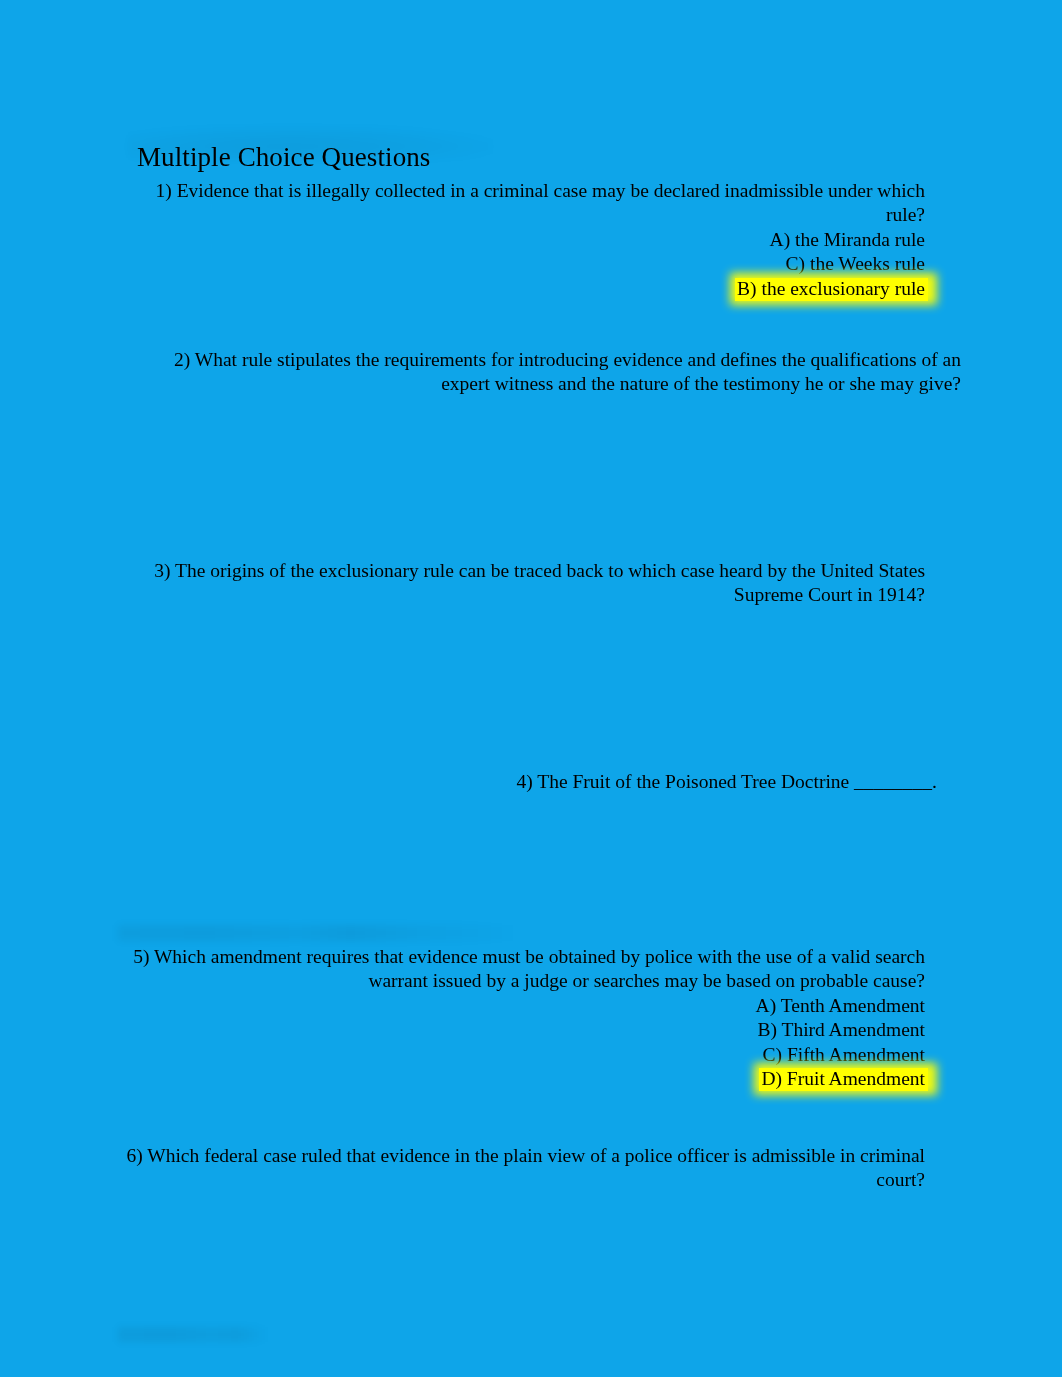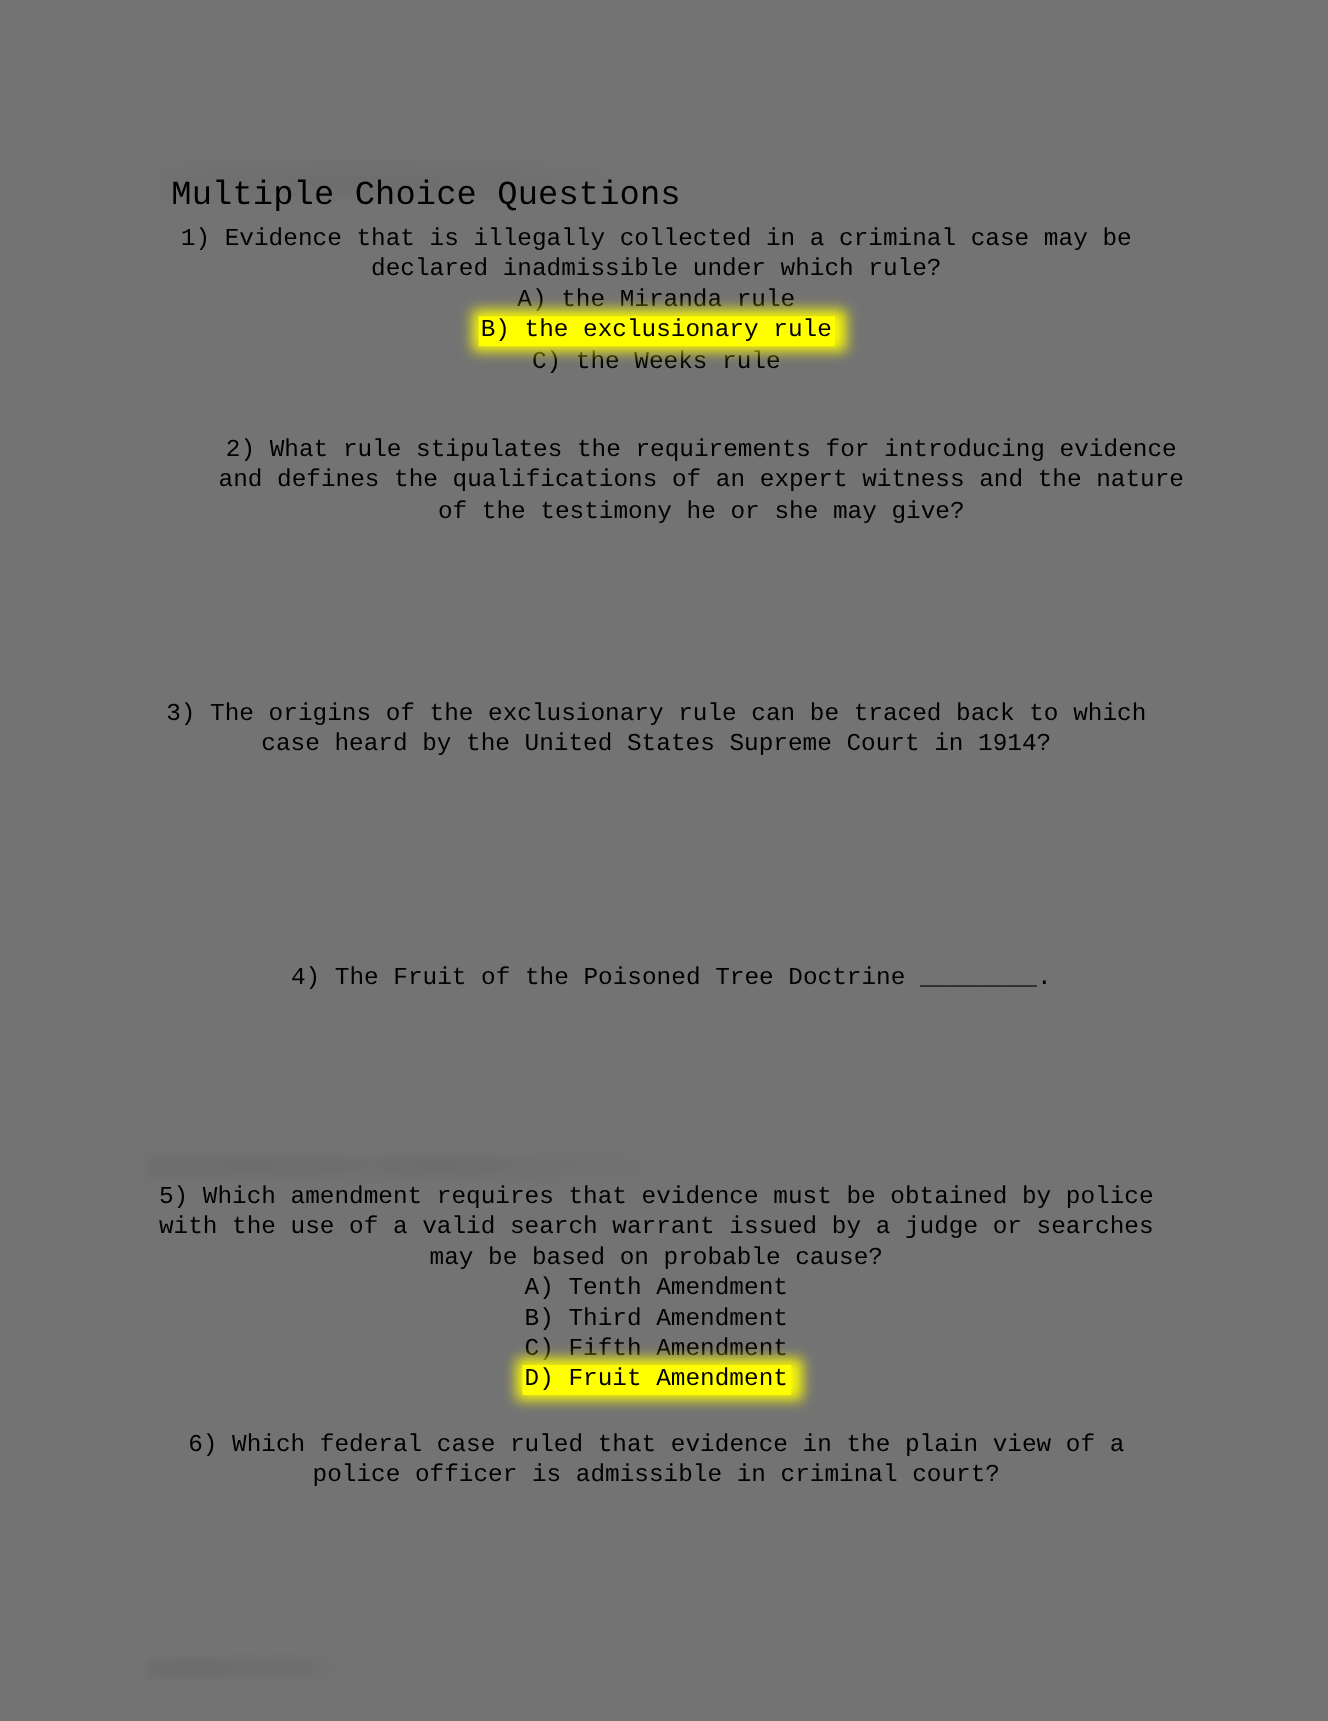--- a/index.html
+++ b/index.html
@@ -12,22 +12,21 @@
     height: 1377px;
     position: relative;
     font-family: "Liberation Serif", "DejaVu Serif", serif;
     color: #000000;
     overflow: hidden;
   }
 
   .page {
     position: absolute;
     inset: 0;
-    background: #737373;
-    font-family: Liberation Mono, monospace;
+    background: #0ea5e9;
   }
 
   
   .doc-title {
     position: absolute;
     left: 137px;
     top: 122px;
     font-size: 27px;
     line-height: 34px;
     font-weight: normal;
@@ -46,21 +45,21 @@
     pointer-events: none;
   }
 
   
   .qblock {
     position: absolute;
     left: 125px;
     width: 800px;
     font-size: 19.5px;
     line-height: 24.4px;
-    text-align: center;
+    text-align: right;
   }
   .qblock p {
     margin: 0;
   }
   .qtext {
     white-space: normal;
   }
   .opt {
     white-space: nowrap;
   }
@@ -134,28 +133,28 @@
 <body>
 
 <div class="page">
 
   <div class="title-halo"></div>
   <h1 class="doc-title">Multiple Choice Questions</h1>
 
   <div class="qblock" style="top:179px;">
     <p class="qtext">1) Evidence that is illegally collected in a criminal case may be declared inadmissible under which rule?</p>
     <p class="opt"><span>A) the Miranda rule</span></p>
+    <p class="opt"><span>C) the Weeks rule</span></p>
     <p class="opt">
       <span class="hl-wrap">
         <span class="hl-glow"></span>
         <span class="hl-core"></span>
         <span class="hl-text">B) the exclusionary rule</span>
       </span>
     </p>
-    <p class="opt"><span>C) the Weeks rule</span></p>
   </div>
 
   <div class="qblock" style="top:348px;margin-left:36px;">
     <p class="qtext">2) What rule stipulates the requirements for introducing evidence and defines the qualifications of an expert witness and the nature of the testimony he or she may give?</p>
   </div>
 
   <div class="qblock" style="top:559px;">
     <p class="qtext">3) The origins of the exclusionary rule can be traced back to which case heard by the United States Supreme Court in 1914?</p>
   </div>
 

